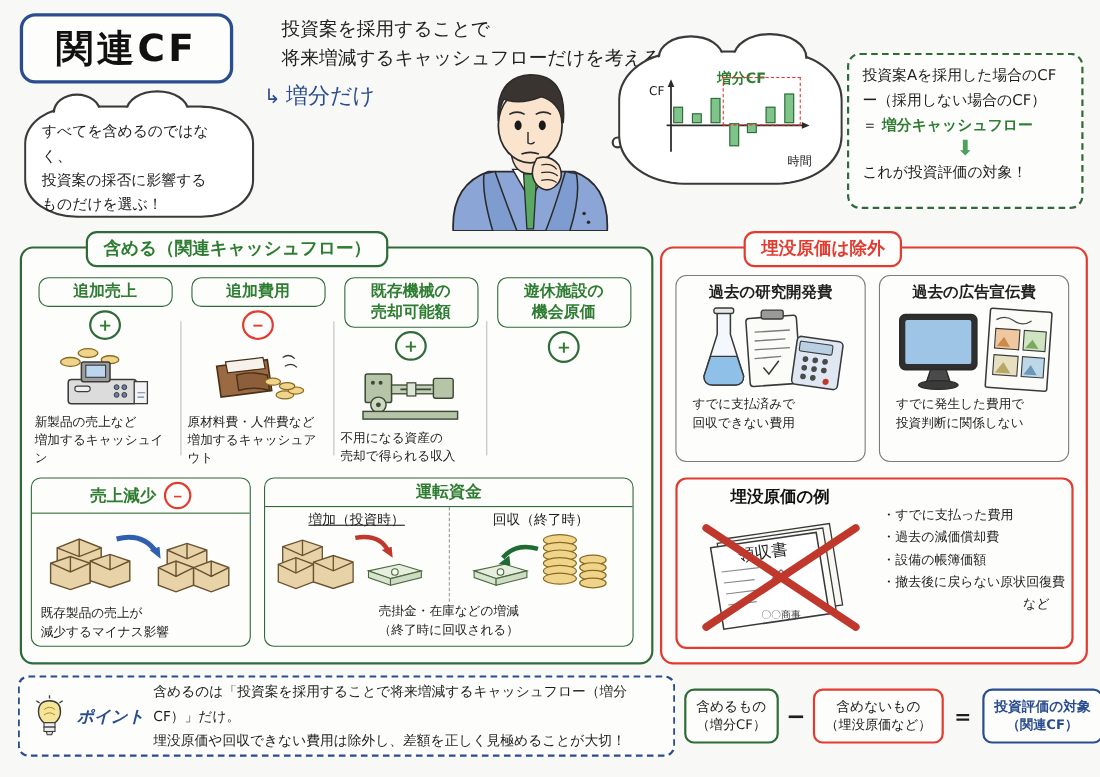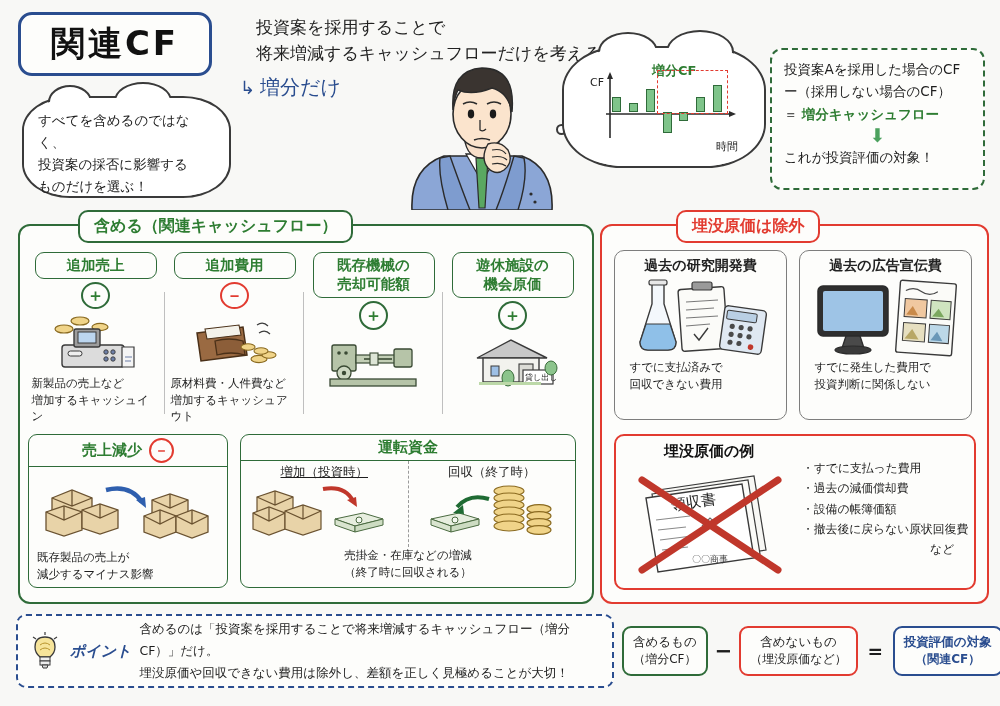--- a/index.html
+++ b/index.html
@@ -318,41 +318,32 @@
           <rect x="72" y="14" width="18" height="18" rx="2" fill="#b6c4a8" stroke="#3a4a34" stroke-width="1.3"></rect>
           <circle cx="22" cy="38" r="7" fill="#cdd8c2" stroke="#3a4a34" stroke-width="1.3"></circle>
           <circle cx="22" cy="38" r="2.2" fill="#3a4a34"></circle>
           <rect x="8" y="44" width="86" height="7" fill="#b6c4a8" stroke="#3a4a34" stroke-width="1.3"></rect>
           <circle cx="17" cy="18" r="1.8" fill="#3a4a34"></circle>
           <circle cx="24" cy="18" r="1.8" fill="#3a4a34"></circle>
           <line x1="42" y1="24" x2="70" y2="24" stroke="#3a4a34" stroke-width="1.6"></line>
           <rect x="48" y="18" width="8" height="12" fill="#dde5d6" stroke="#3a4a34" stroke-width="1.1"></rect>
         </svg>
       </div>
+      <div class="card-cap">
+        <div>不用になる資産の</div>
+        <div>売却で得られる収入</div>
+      </div>
     </div>
 
     <div class="card">
       <div class="card-head">
         <div>遊休施設の</div>
         <div>機会原価</div>
       </div>
       <div class="sign plus">＋</div>
-      <div class="card-art">
-        <svg width="100" height="58" viewBox="0 0 100 58">
-          <path d="M14 24 L48 6 L84 24 Z" fill="#c8c8c8" stroke="#3a3a3a" stroke-width="1.4"></path>
-          <rect x="20" y="24" width="56" height="24" fill="#f2f2ee" stroke="#3a3a3a" stroke-width="1.4"></rect>
-          <rect x="28" y="32" width="8" height="10" fill="#9ec0e6" stroke="#3a3a3a" stroke-width="1"></rect>
-          <rect x="56" y="30" width="14" height="18" fill="#dcdcd6" stroke="#3a3a3a" stroke-width="1.1"></rect>
-          <rect x="60" y="36" width="30" height="14" fill="#ffffff" stroke="#3a3a3a" stroke-width="1.2"></rect>
-          <text x="62" y="46" font-size="8" fill="#1d1d1d" font-family="'DejaVu Sans',sans-serif">貸し出し</text>
-          <ellipse cx="45" cy="44" rx="6" ry="8" fill="#8cc48c" stroke="#3a6b3a" stroke-width="1"></ellipse>
-          <ellipse cx="88" cy="34" rx="6" ry="7" fill="#8cc48c" stroke="#3a6b3a" stroke-width="1"></ellipse>
-          <rect x="16" y="48" width="62" height="3" fill="#bcd8a8"></rect>
-        </svg>
-      </div>
     </div>
   </div>
 
   <div class="lowbox low-left">
     <div class="lb-head">
       <span>売上減少</span>
       <span class="lb-sign">－</span>
     </div>
     <div style="height:82px;display:flex;align-items:center;justify-content:center;">
       <svg width="180" height="76" viewBox="0 0 180 76">

